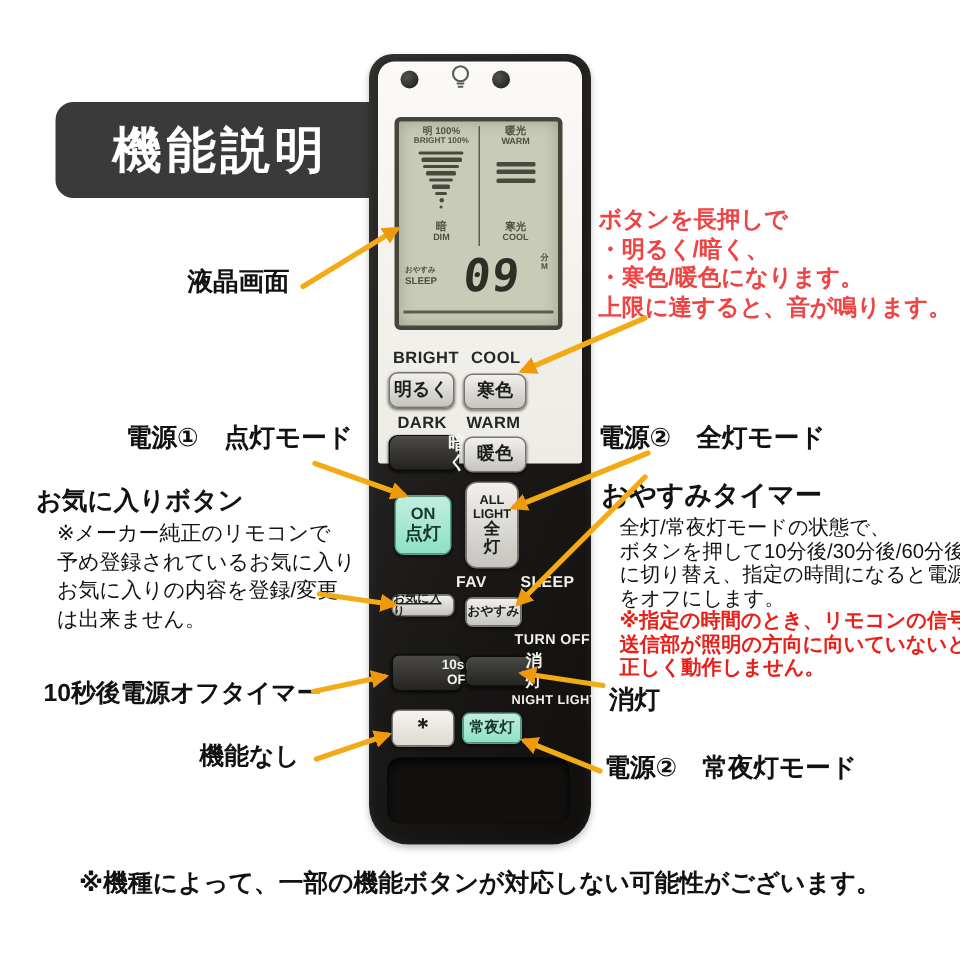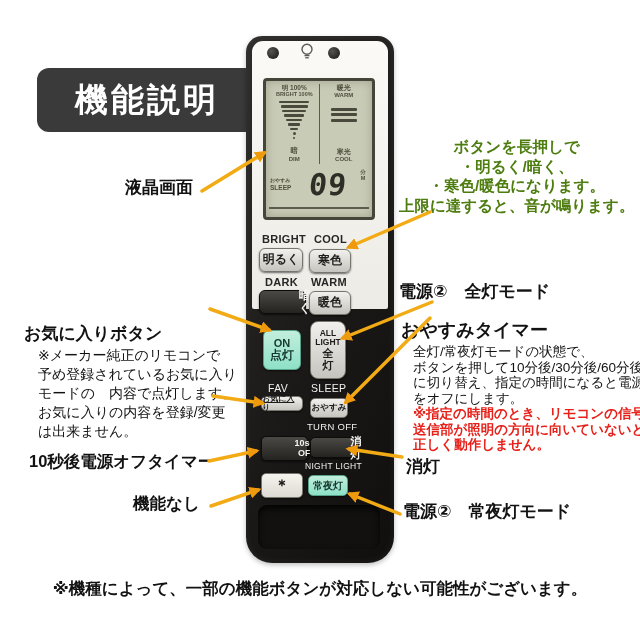--- a/index.html
+++ b/index.html
@@ -27,29 +27,29 @@
        font-weight:bold;line-height:1.1;box-sizing:border-box;}
   .btn-gray{background:linear-gradient(180deg,#f1f0ed,#c5c4be);border:1px solid #76756e;color:#1d1d1c;
             box-shadow:0 1px 2px rgba(0,0,0,.55);}
   .btn-dark{background:linear-gradient(180deg,#4b4945,#242320);border:1px solid #0c0c0b;color:#f4f4f1;
             box-shadow:0 1px 2px rgba(0,0,0,.6);padding-left:45px;}
   .btn-mint{background:linear-gradient(180deg,#c2efdd,#8ee0c7);border:1px solid #58a28c;color:#16382f;
             box-shadow:0 1px 2px rgba(0,0,0,.55);}
   .btn-light{background:linear-gradient(180deg,#f6f4ee,#dcdad2);border:1px solid #76756e;color:#1d1d1c;
              box-shadow:0 1px 2px rgba(0,0,0,.55);}
   .plabel-dark{color:#262626;font-weight:bold;font-size:11px;letter-spacing:.3px;white-space:nowrap;}
-  .plabel-light{color:#f1f0ed;font-weight:normal;letter-spacing:.3px;white-space:nowrap;}
+  .plabel-light{color:#f1f0ed;font-weight:bold;letter-spacing:.3px;white-space:nowrap;margin-left:36px;}
   .recess{background:#121110;border-radius:9px;box-shadow:inset 0 3px 6px rgba(0,0,0,.9);}
 
   
   .ann-title{font-weight:bold;color:#121212;white-space:nowrap;}
   .body-l{font-size:14px;line-height:19px;color:#121212;white-space:nowrap;}
   .body-r{font-size:13.5px;line-height:15.5px;color:#121212;white-space:nowrap;}
   .warning{color:#e7211a;font-weight:bold;}
-  .longpress{font-size:15.5px;font-weight:bold;line-height:19.5px;color:#4d7c0f;white-space:nowrap;text-align:center;}
+  .longpress{font-size:15.5px;font-weight:bold;line-height:19.5px;color:#ef4444;white-space:nowrap;}
   .footer-note{font-weight:bold;font-size:16.5px;color:#121212;text-align:center;width:100%;}
   svg.arrows{pointer-events:none;}
 </style>
 </head>
 <body>
 
 <div class="stage">
 
   <div class="abs badge" style="left:37px;top:68px;width:220px;height:64px;">機能説明</div>
 
@@ -150,27 +150,27 @@
 
   <div class="abs ann-title" style="left:125px;top:176px;font-size:17px;">液晶画面</div>
 
   <div class="abs longpress" style="left:399px;top:137px;">
     <div>ボタンを長押しで</div>
     <div>・明るく/暗く、</div>
     <div>・寒色/暖色になります。</div>
     <div>上限に達すると、音が鳴ります。</div>
   </div>
 
+  <div class="abs ann-title" style="left:84px;top:280px;font-size:17px;">電源①　点灯モード</div>
   <div class="abs ann-title" style="left:399px;top:280px;font-size:17px;">電源②　全灯モード</div>
 
   <div class="abs ann-title" style="left:24px;top:322px;font-size:17px;">お気に入りボタン</div>
   <div class="abs body-l" style="left:38px;top:346px;">
     <div>※メーカー純正のリモコンで</div>
     <div>予め登録されているお気に入り</div>
-    <div>モードの　内容で点灯します。</div>
     <div>お気に入りの内容を登録/変更</div>
     <div>は出来ません。</div>
   </div>
 
   <div class="abs ann-title" style="left:401px;top:318px;font-size:18px;">おやすみタイマー</div>
   <div class="abs body-r" style="left:413px;top:344px;">
     <div>全灯/常夜灯モードの状態で、</div>
     <div>ボタンを押して10分後/30分後/60分後</div>
     <div>に切り替え、指定の時間になると電源</div>
     <div>をオフにします。</div>

